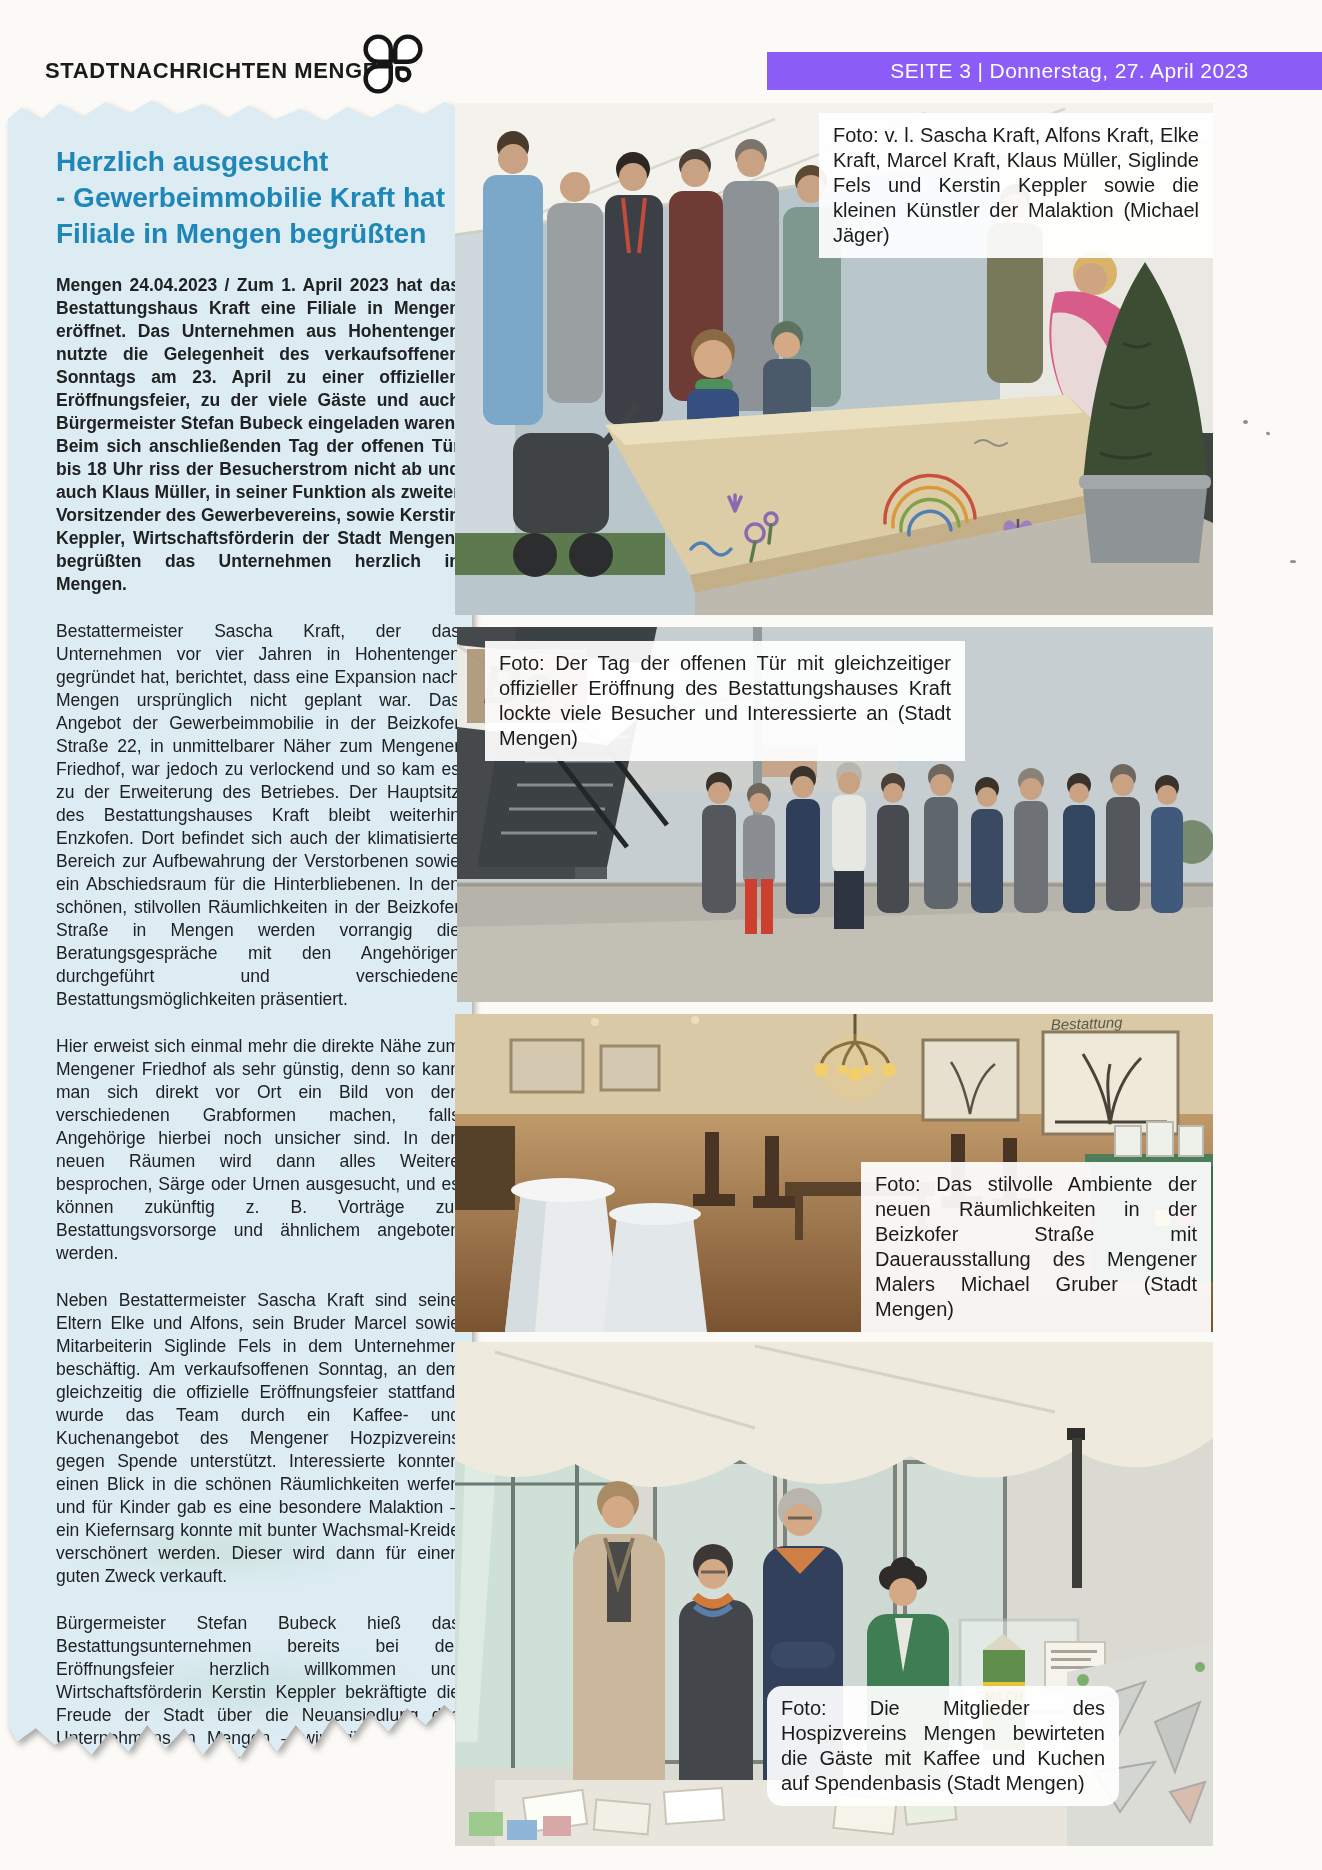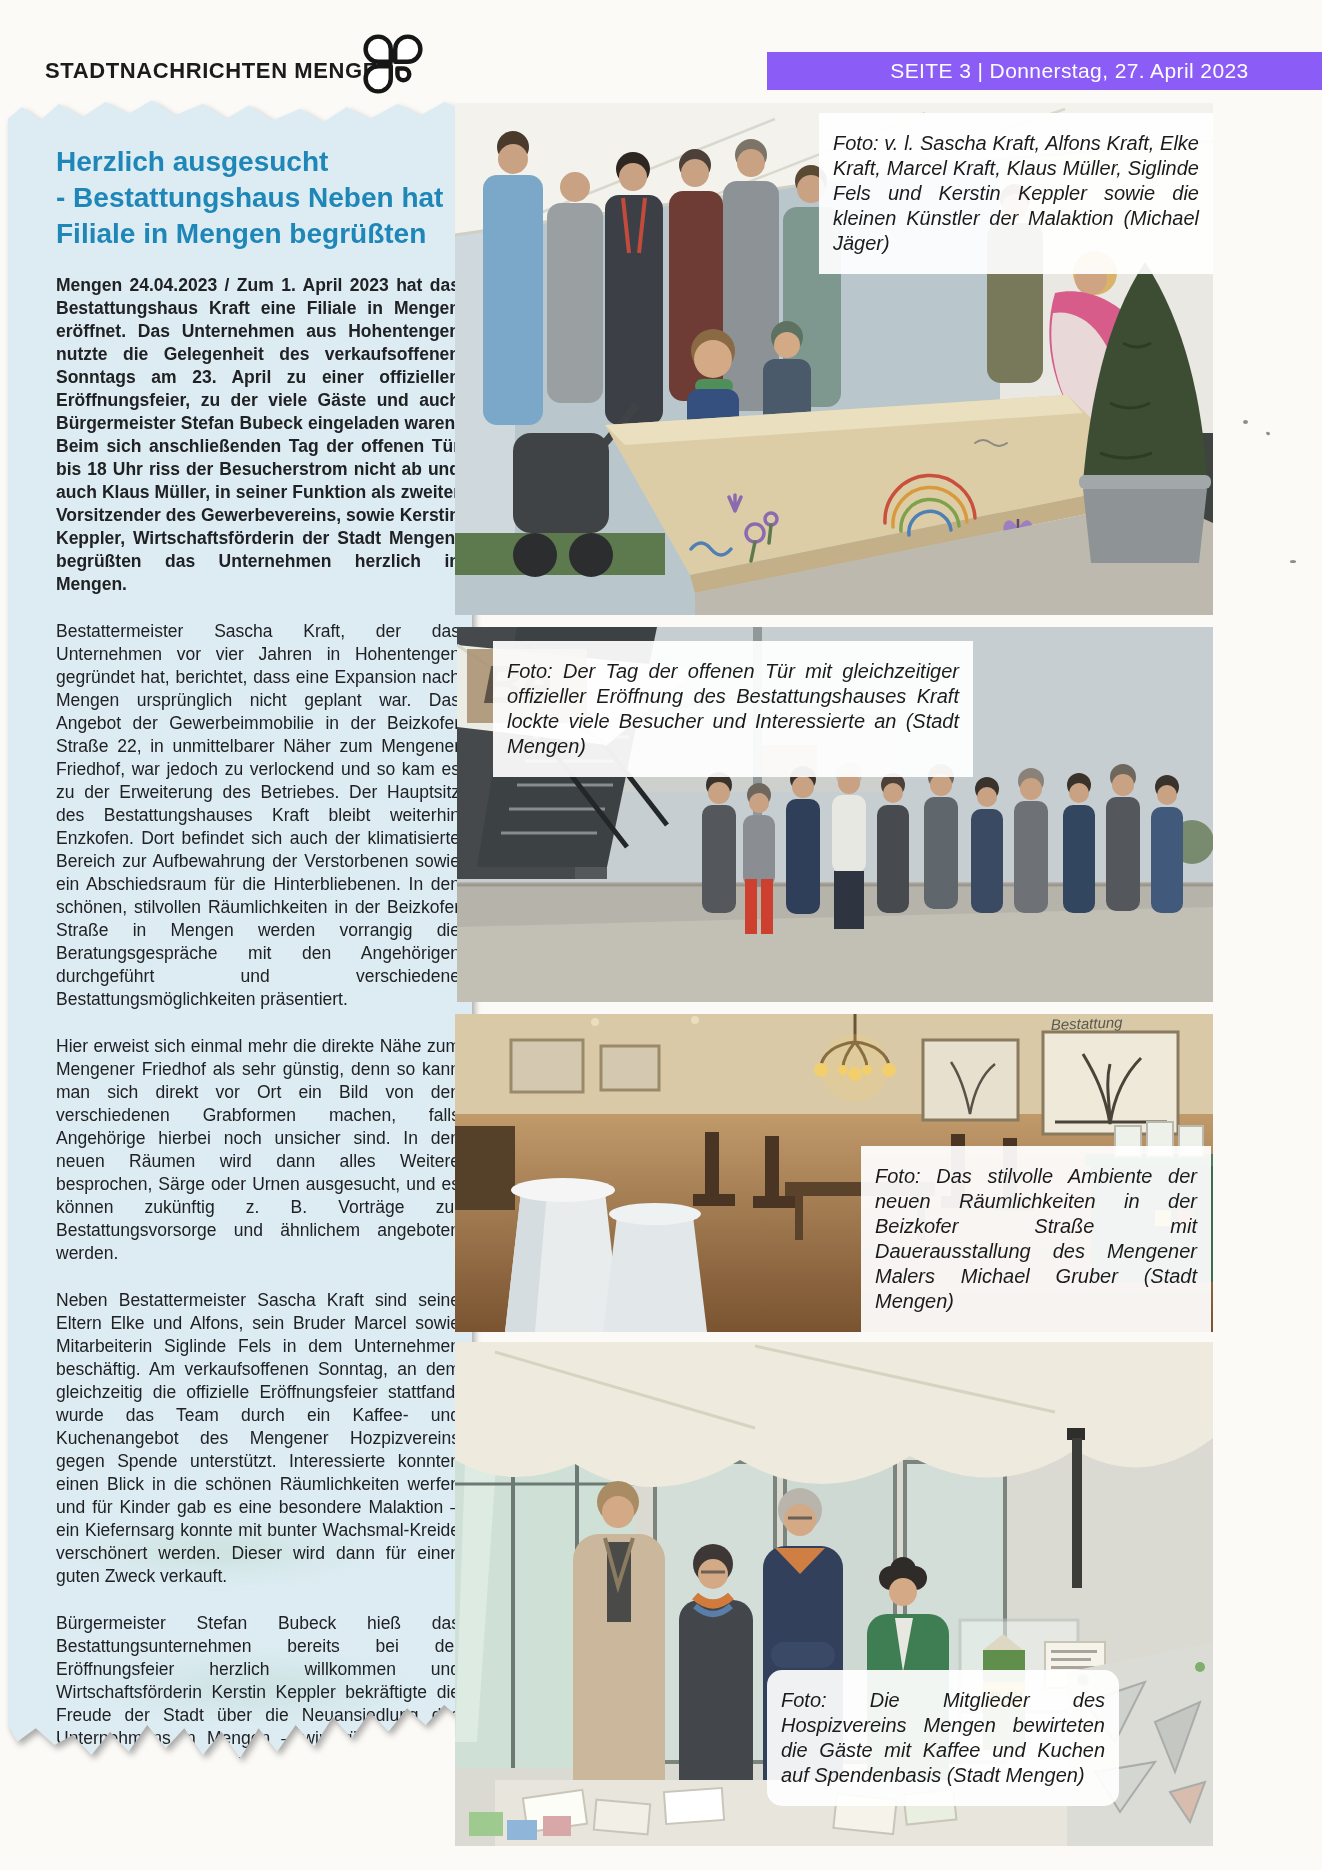--- a/index.html
+++ b/index.html
@@ -50,25 +50,25 @@
     background:radial-gradient(closest-side,rgba(140,185,160,.20),rgba(140,185,160,0));}
   
   .photo{position:absolute;overflow:hidden;background:#cfcfc8;}
   .photo svg{position:absolute;left:0;top:0;width:100%;height:100%;}
   .photo1{left:455px;top:103px;width:758px;height:512px;}
   .photo2{left:457px;top:627px;width:756px;height:375px;}
   .photo3{left:455px;top:1014px;width:758px;height:318px;}
   .photo4{left:455px;top:1342px;width:758px;height:504px;}
   .caption{
     position:absolute;background:rgba(255,255,255,.93);color:#1b1b1b;
-    font-style:italic;font-size:20px;line-height:25px;padding:18px 14px;
+    font-size:20px;line-height:25px;padding:10px 14px;
     text-align:justify;
   }
   .cap1{top:10px;right:0;width:366px;}
-  .cap2{top:14px;left:36px;width:452px;}
+  .cap2{top:14px;left:28px;width:452px;}
   .cap3{bottom:0;right:2px;width:322px;}
   .cap4{bottom:40px;left:312px;width:324px;border-radius:15px;}
   .speck{position:absolute;background:#8e8e88;border-radius:50%;}
   .sp1{left:1243px;top:420px;width:5px;height:4px;}
   .sp2{left:1266px;top:432px;width:4px;height:3px;transform:rotate(20deg);}
   .sp3{left:1290px;top:560px;width:6px;height:3px;}
 </style>
 </head>
 <body>
 
@@ -85,21 +85,21 @@
 
 <div class="banner">SEITE 3 | Donnerstag, 27. April 2023</div>
 
 <div class="paper-wrap">
   <div class="paper">
     <div class="ghost g1"></div>
     <div class="ghost g2"></div>
     <div class="paper-content">
       <div class="headline">
         <div>Herzlich ausgesucht</div>
-        <div>- Bestattungshaus Neben hat</div>
+        <div>- Gewerbeimmobilie Kraft hat</div>
         <div>Filiale in Mengen begrüßten</div>
       </div>
       <p class="lead">Mengen 24.04.2023 / Zum 1. April 2023 hat das Bestattungshaus Kraft eine Filiale in Mengen eröffnet. Das Unternehmen aus Hohentengen nutzte die Gelegenheit des verkaufsoffenen Sonntags am 23. April zu einer offiziellen Eröffnungsfeier, zu der viele Gäste und auch Bürgermeister Stefan Bubeck eingeladen waren. Beim sich anschließenden Tag der offenen Tür bis 18 Uhr riss der Besucherstrom nicht ab und auch Klaus Müller, in seiner Funktion als zweiter Vorsitzender des Gewerbevereins, sowie Kerstin Keppler, Wirtschaftsförderin der Stadt Mengen, begrüßten das Unternehmen herzlich in Mengen.</p>
       <p>Bestattermeister Sascha Kraft, der das Unternehmen vor vier Jahren in Hohentengen gegründet hat, berichtet, dass eine Expansion nach Mengen ursprünglich nicht geplant war. Das Angebot der Gewerbeimmobilie in der Beizkofer Straße 22, in unmittelbarer Näher zum Mengener Friedhof, war jedoch zu verlockend und so kam es zu der Erweiterung des Betriebes. Der Hauptsitz des Bestattungshauses Kraft bleibt weiterhin Enzkofen. Dort befindet sich auch der klimatisierte Bereich zur Aufbewahrung der Verstorbenen sowie ein Abschiedsraum für die Hinterbliebenen. In den schönen, stilvollen Räumlichkeiten in der Beizkofer Straße in Mengen werden vorrangig die Beratungsgespräche mit den Angehörigen durchgeführt und verschiedene Bestattungsmöglichkeiten präsentiert.</p>
       <p>Hier erweist sich einmal mehr die direkte Nähe zum Mengener Friedhof als sehr günstig, denn so kann man sich direkt vor Ort ein Bild von den verschiedenen Grabformen machen, falls Angehörige hierbei noch unsicher sind. In den neuen Räumen wird dann alles Weitere besprochen, Särge oder Urnen ausgesucht, und es können zukünftig z. B. Vorträge zur Bestattungsvorsorge und ähnlichem angeboten werden.</p>
       <p>Neben Bestattermeister Sascha Kraft sind seine Eltern Elke und Alfons, sein Bruder Marcel sowie Mitarbeiterin Siglinde Fels in dem Unternehmen beschäftig. Am verkaufsoffenen Sonntag, an dem gleichzeitig die offizielle Eröffnungsfeier stattfand, wurde das Team durch ein Kaffee- und Kuchenangebot des Mengener Hozpizvereins gegen Spende unterstützt. Interessierte konnten einen Blick in die schönen Räumlichkeiten werfen und für Kinder gab es eine besondere Malaktion – ein Kiefernsarg konnte mit bunter Wachsmal-Kreide verschönert werden. Dieser wird dann für einen guten Zweck verkauft.</p>
       <p>Bürgermeister Stefan Bubeck hieß das Bestattungsunternehmen bereits bei der Eröffnungsfeier herzlich willkommen und Wirtschaftsförderin Kerstin Keppler bekräftigte die Freude der Stadt über die Neuansiedlung des Unternehmens in Mengen – wir wünschen dem Bestattungshaus Kraft weiterhin viel Erfolg!</p>
     </div>
   </div>
 </div>

